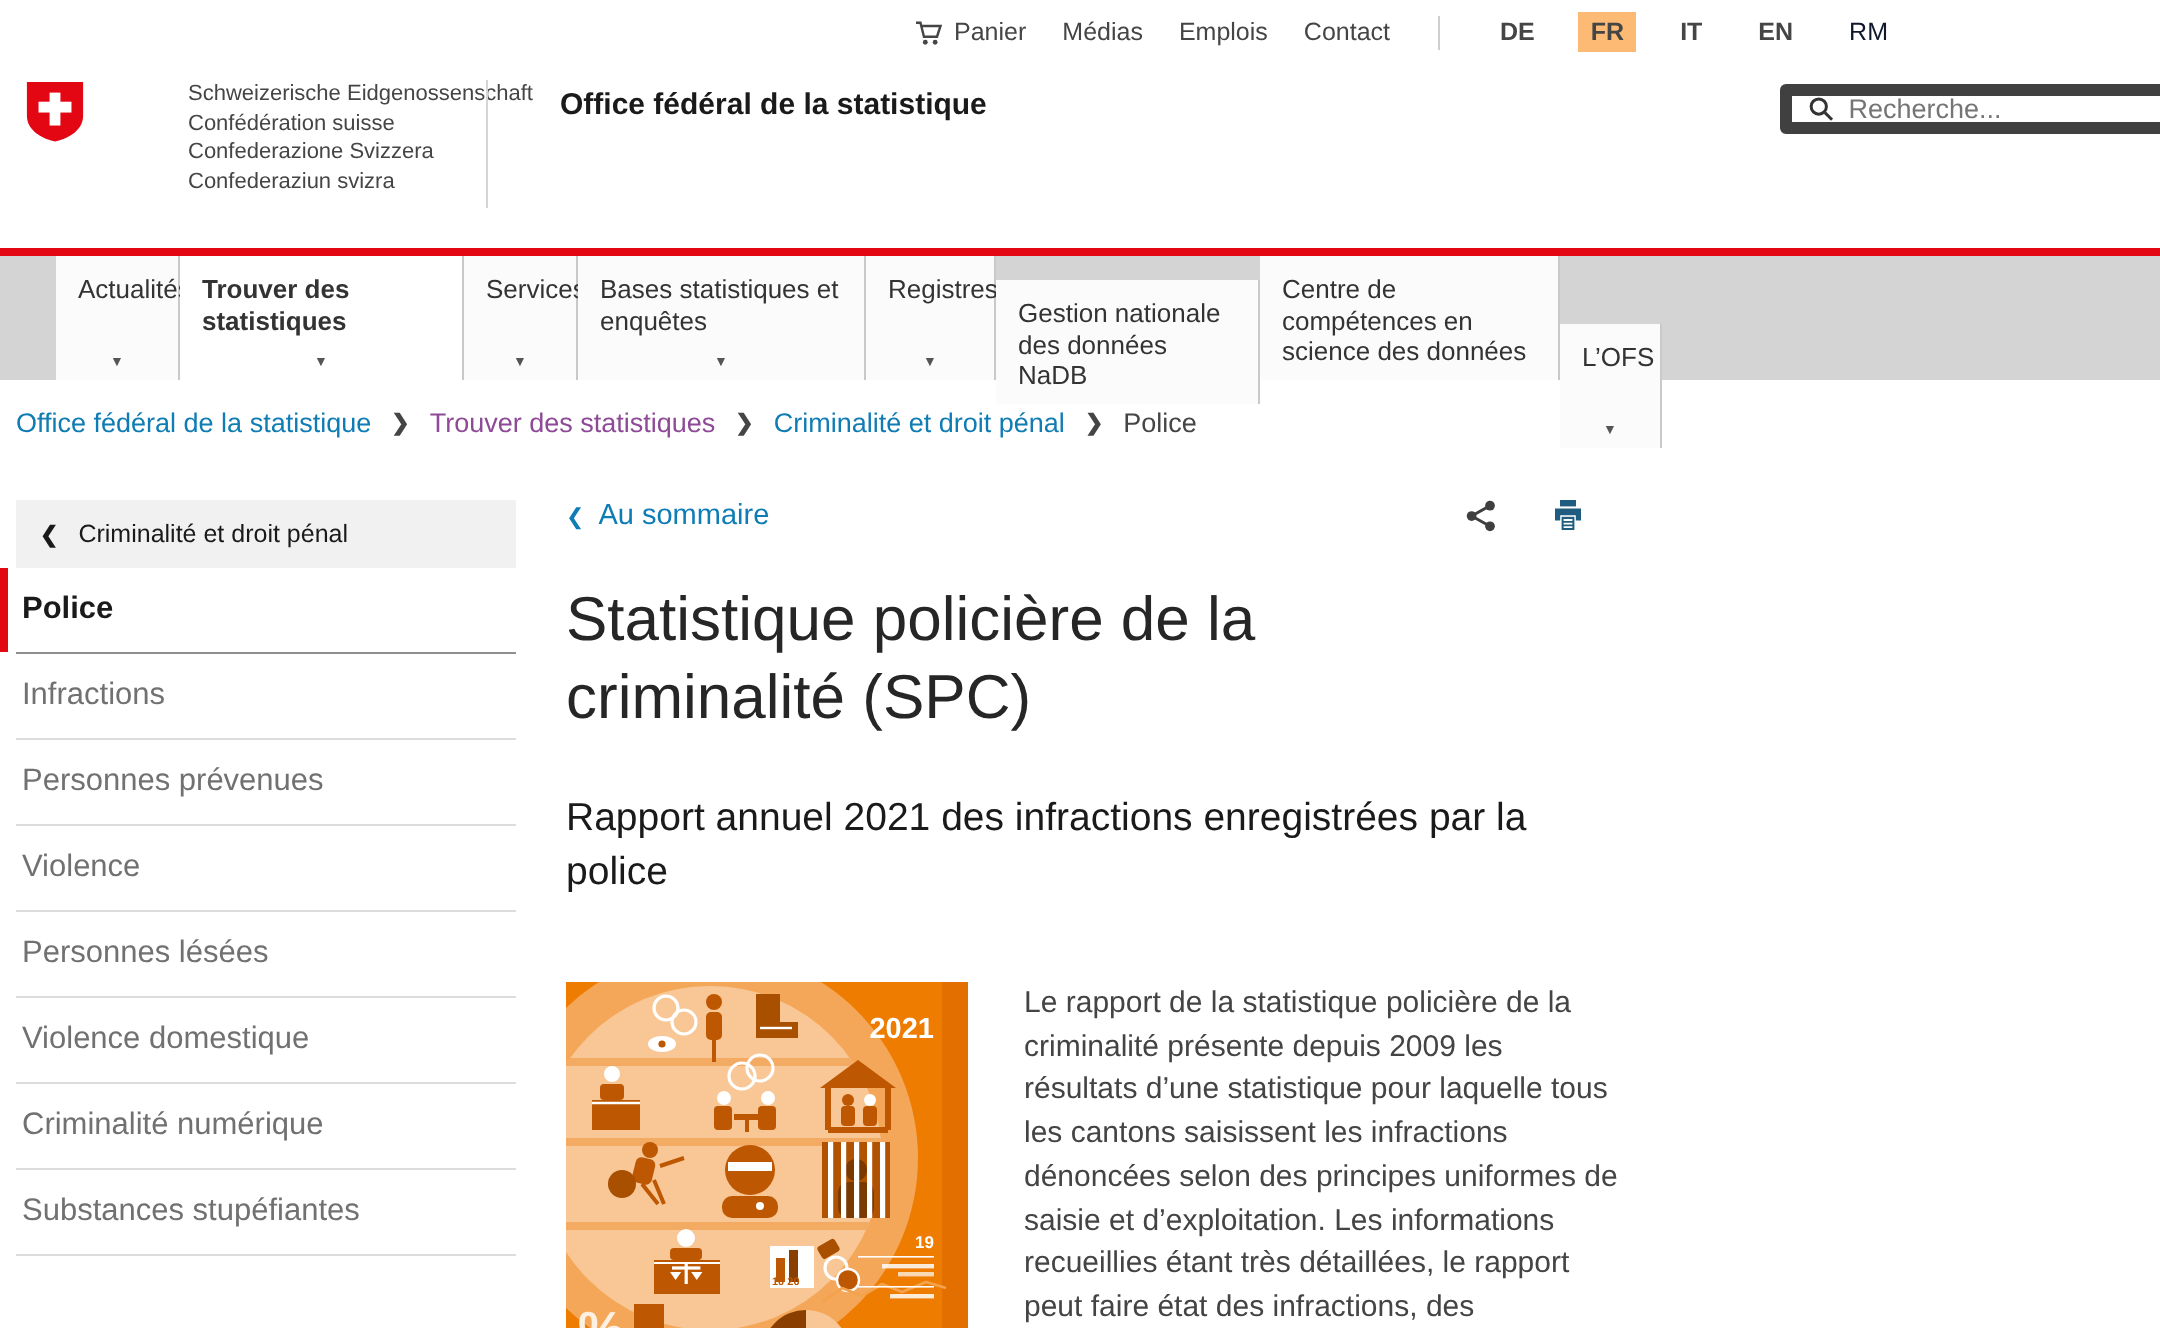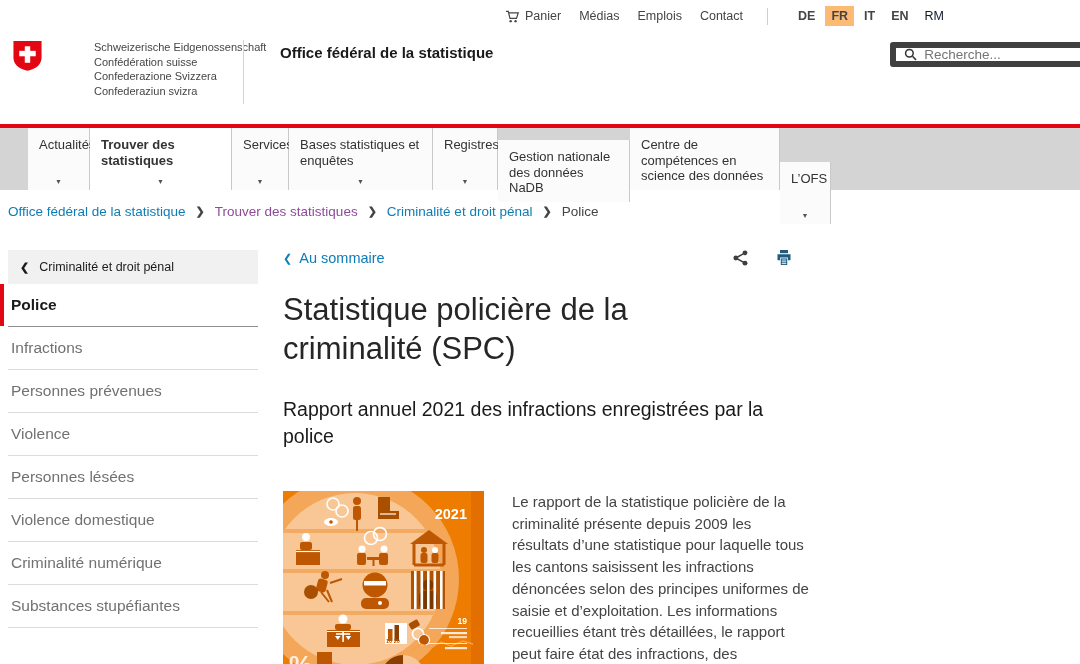--- a/index.html
+++ b/index.html
@@ -14,21 +14,21 @@
              clip-path:polygon(0 0, calc(100% - 11px) 0, 100% 50%, calc(100% - 11px) 100%, 0 100%); }
   .gov-tab-inner { position:absolute; inset:1px; background:#fff; display:flex; align-items:center; gap:9px;
              padding:0 22px 0 11px;
              clip-path:polygon(0 0, calc(100% - 11px) 0, 100% 50%, calc(100% - 11px) 100%, 0 100%); }
   .tri { width:0; height:0; border-left:5px solid #454545; border-top:4px solid transparent; border-bottom:4px solid transparent; }
   .gov-label { font-size:12.5px; color:#333; white-space:nowrap; }
 
   .top-right { position:absolute; right:14px; top:6px; display:flex; align-items:center; gap:18px; }
   .util-link { font-size:12.5px; color:#454545; display:flex; align-items:center; gap:5px; cursor:pointer; }
   .top-divider { width:1px; height:17px; background:#cfcfcf; margin:0 6px; }
-  .langs { display:flex; align-items:flex-end; gap:4px; }
+  .langs { display:flex; align-items:flex-end; gap:16px; }
   .lang { font-size:12.5px; font-weight:700; color:#454545; padding:3px 6px; cursor:pointer; }
   .lang.active { background:#fdba74; }
   .lang.disabled { color:#0f172a; font-weight:400; cursor:default; }
 
   
   .logo-block { position:absolute; left:12px; top:40px; display:flex; gap:12px; }
   .shield { width:31px; height:31px; flex:0 0 auto; }
   .logo-lines { font-size:11px; line-height:14.5px; color:#454545;margin-left:39px; }
   .header-divider { position:absolute; left:243px; top:40px; width:1px; height:64px; background:#d5d5d5; }
   .office-title { position:absolute; left:280px; top:44px; font-size:15px; font-weight:700; color:#1a1a1a; }

